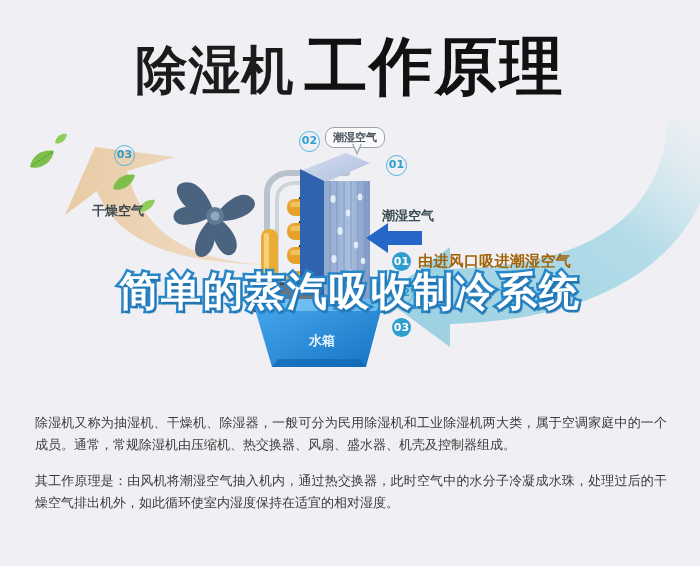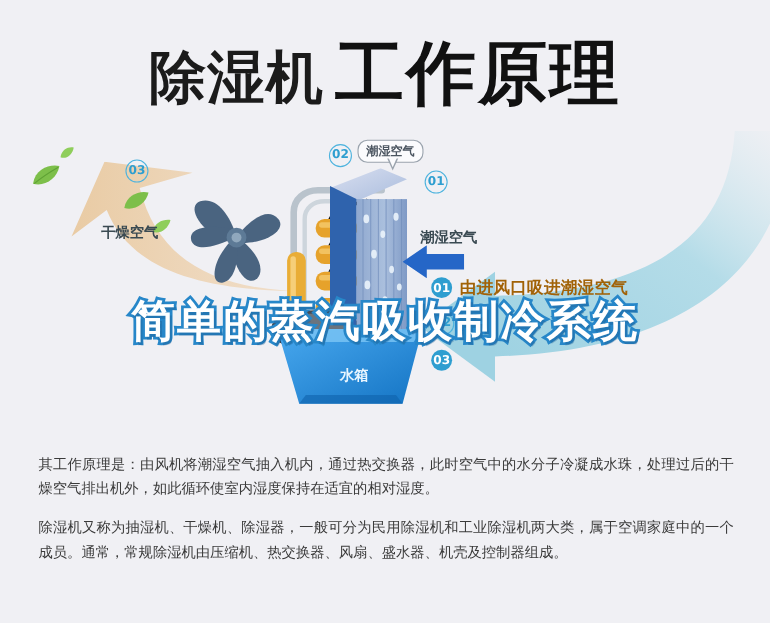--- a/index.html
+++ b/index.html
@@ -258,17 +258,17 @@
       <span class="num hollow">02</span>
     </div>
     <div class="step">
       <span class="num">03</span>
     </div>
   </div>
 
   <div class="overlay">简单的蒸汽吸收制冷系统</div>
 
   <div class="body-copy">
+    <p class="para">除湿机又称为抽湿机、干燥机、除湿器，一般可分为民用除湿机和工业除湿机两大类，属于空调家庭中的一个成员。通常，常规除湿机由压缩机、热交换器、风扇、盛水器、机壳及控制器组成。</p>
     <p class="para">其工作原理是：由风机将潮湿空气抽入机内，通过热交换器，此时空气中的水分子冷凝成水珠，处理过后的干燥空气排出机外，如此循环使室内湿度保持在适宜的相对湿度。</p>
-    <p class="para">除湿机又称为抽湿机、干燥机、除湿器，一般可分为民用除湿机和工业除湿机两大类，属于空调家庭中的一个成员。通常，常规除湿机由压缩机、热交换器、风扇、盛水器、机壳及控制器组成。</p>
   </div>
 
 </div>
 
 </body></html>

